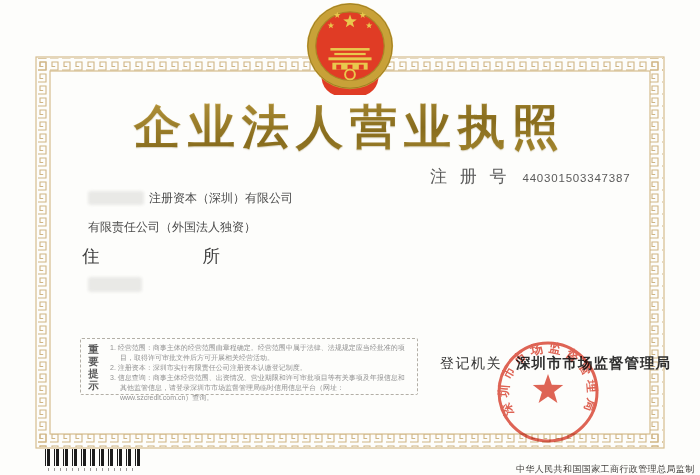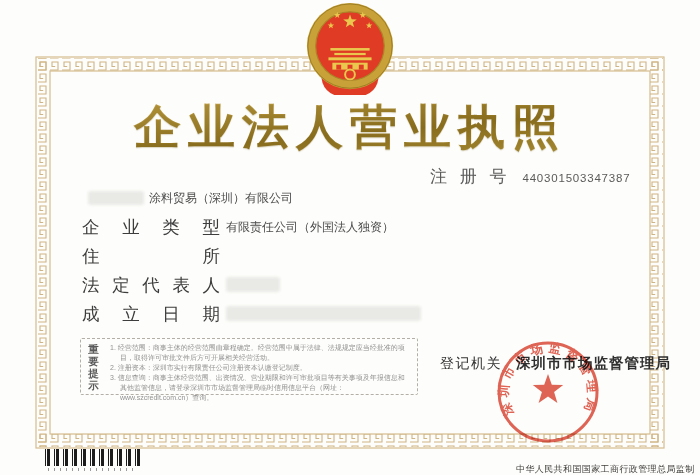--- a/index.html
+++ b/index.html
@@ -121,42 +121,34 @@
 
   <div class="regno">
     <span class="lab">注 册 号</span>
     <span class="num">440301503347387</span>
   </div>
 
   <div class="fields">
     <div class="frow">
       <span class="fvalue">
         <span class="redact r-name"></span>
-        <span>涂料贸易（深圳）有限公司</span>
+        <span>注册资本（深圳）有限公司</span>
       </span>
     </div>
     <div class="frow">
-      <span class="flabel">企业类型</span>
       <span class="fvalue">
         <span>有限责任公司（外国法人独资）</span>
       </span>
     </div>
     <div class="frow">
       <span class="flabel">住所</span>
     </div>
     <div class="frow">
-      <span class="flabel">法定代表人</span>
       <span class="fvalue">
         <span class="redact r-rep"></span>
-      </span>
-    </div>
-    <div class="frow">
-      <span class="flabel">成立日期</span>
-      <span class="fvalue">
-        <span class="redact r-date"></span>
       </span>
     </div>
   </div>
 
   <div class="notice">
     <div class="notice-label">重要提示</div>
     <div class="notice-items">
       <div class="notice-item">1. 经营范围：商事主体的经营范围由章程确定。经营范围中属于法律、法规规定应当经批准的项目，取得许可审批文件后方可开展相关经营活动。</div>
       <div class="notice-item">2. 注册资本：深圳市实行有限责任公司注册资本认缴登记制度。</div>
       <div class="notice-item">3. 信息查询：商事主体经营范围、出资情况、营业期限和许可审批项目等有关事项及年报信息和其他监管信息，请登录深圳市市场监督管理局临时信用信息平台（网址：www.szcredit.com.cn）查询。</div>

